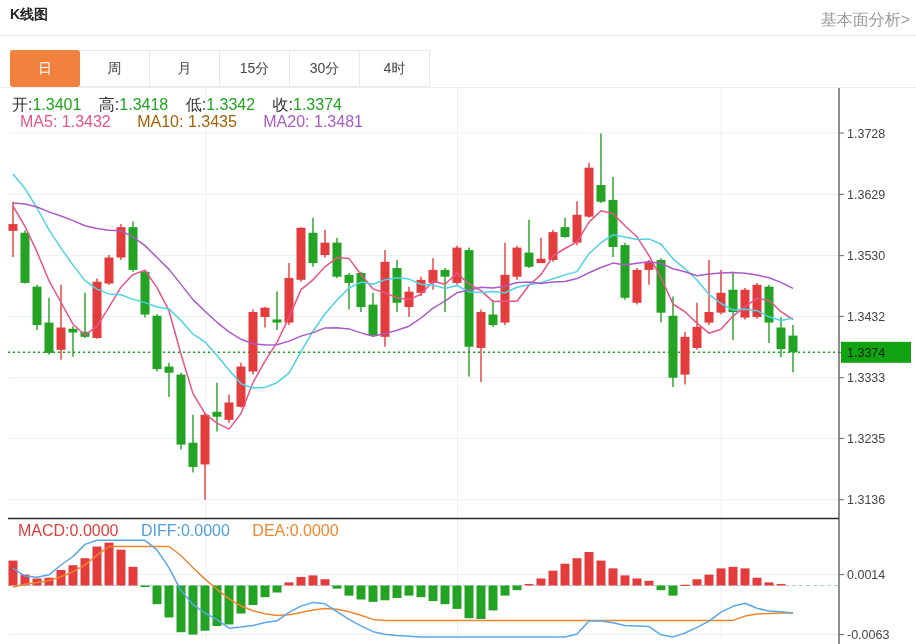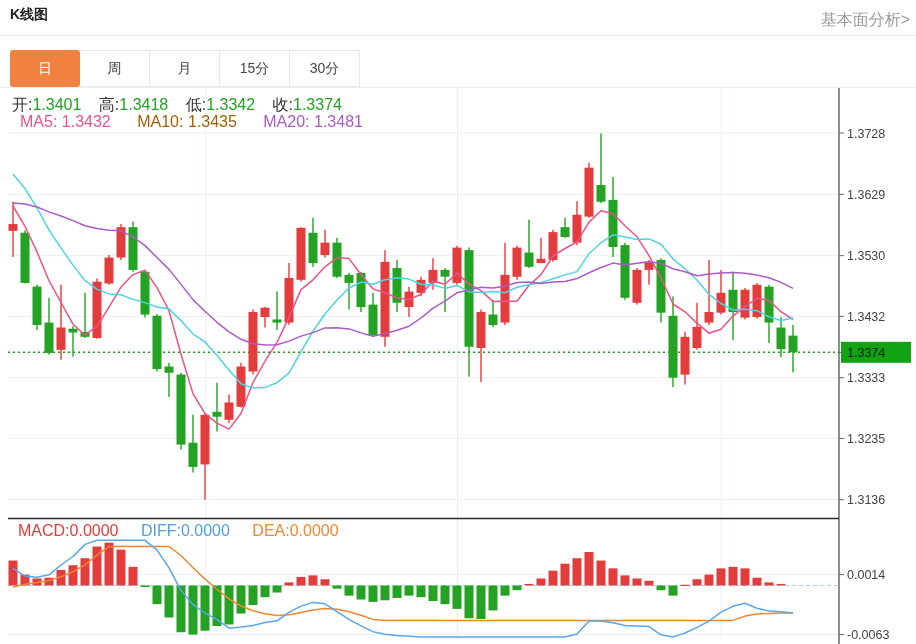--- a/index.html
+++ b/index.html
@@ -34,20 +34,21 @@
 <div class="page-title">K线图</div>
 <a class="fund-link">基本面分析&gt;</a>
 <div class="title-divider"></div>
 
 <div class="tab-bar">
     <div class="tab active">日</div>
     <div class="tab">周</div>
     <div class="tab">月</div>
     <div class="tab">15分</div>
     <div class="tab">30分</div>
+    <div class="tab">4时</div>
   </div>
 <div class="tab-bar-underline"></div>
 
 <svg id="chart-svg" width="916" height="644" viewBox="0 0 916 644">
     <g>
       <line x1="8" y1="133" x2="839" y2="133" stroke="#e9eff7" stroke-width="1"></line>
       <line x1="8" y1="194.33050000000011" x2="839" y2="194.33050000000011" stroke="#e9eff7" stroke-width="1"></line>
       <line x1="8" y1="255.66100000000023" x2="839" y2="255.66100000000023" stroke="#e9eff7" stroke-width="1"></line>
       <line x1="8" y1="316.3720000000004" x2="839" y2="316.3720000000004" stroke="#e9eff7" stroke-width="1"></line>
       <line x1="8" y1="377.70250000000055" x2="839" y2="377.70250000000055" stroke="#e9eff7" stroke-width="1"></line>

